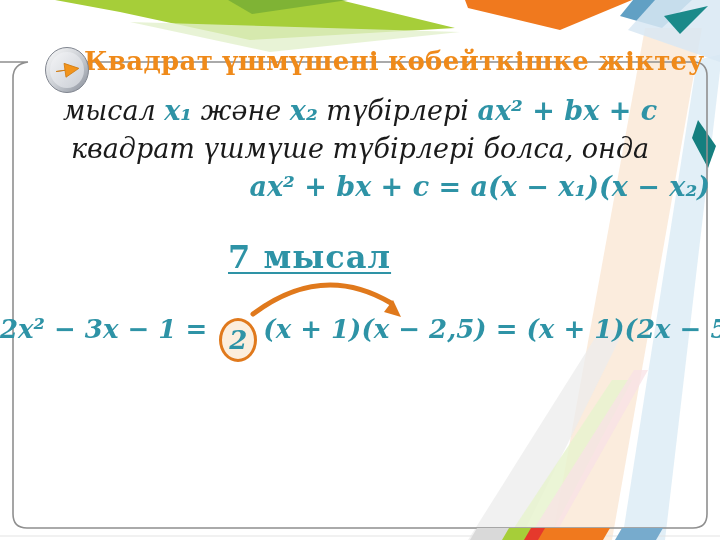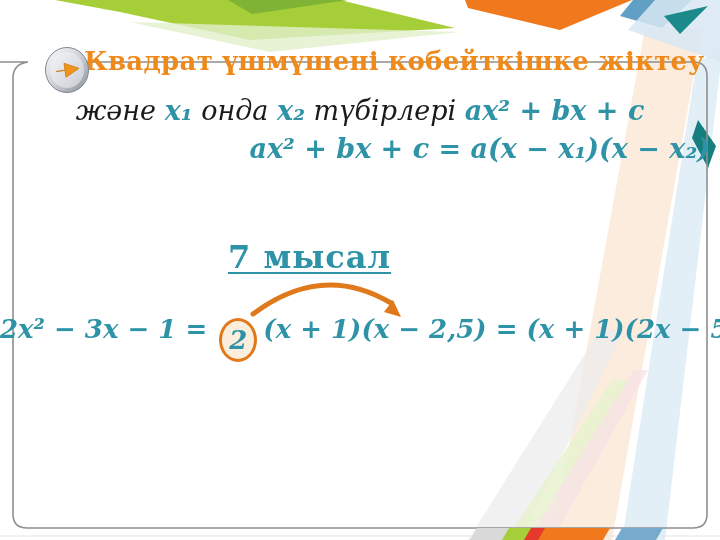--- a/index.html
+++ b/index.html
@@ -105,19 +105,20 @@
     <ellipse cx="24" cy="25" rx="17" ry="18" fill="url(#metal2)"></ellipse>
     <g transform="rotate(-8 24 25)">
       <path d="M13,25 h9 v-7 l14,7 l-14,7 v-7 z" fill="#F2941C" stroke="#D07B10" stroke-width="0.8" stroke-linejoin="round"></path>
     </g>
   </svg>
 </div>
 
 <h1 class="title">Квадрат үшмүшені көбейткішке жіктеу</h1>
 
 <div class="bodytext">
-  <p><span>және </span><span class="math">x₁</span><span> онда </span><span class="math">x₂</span><span>  түбірлері  </span><span class="math">ax² + bx + c</span></p>
+  <p><span>мысал </span><span class="math">x₁</span><span> және </span><span class="math">x₂</span><span>  түбірлері  </span><span class="math">ax² + bx + c</span></p>
+  <p>квадрат үшмүше түбірлері болса, онда</p>
   <p class="formula-line">ax² + bx + c = a(x − x₁)(x − x₂)</p>
 </div>
 
 <div class="example-label">7 мысал</div>
 
 <div class="equation"><span>2x² − 3x − 1 = </span><span class="circled">2</span><span>(x + 1)(x − 2,5) = (x + 1)(2x − 5)</span></div>
 
 </body></html>

